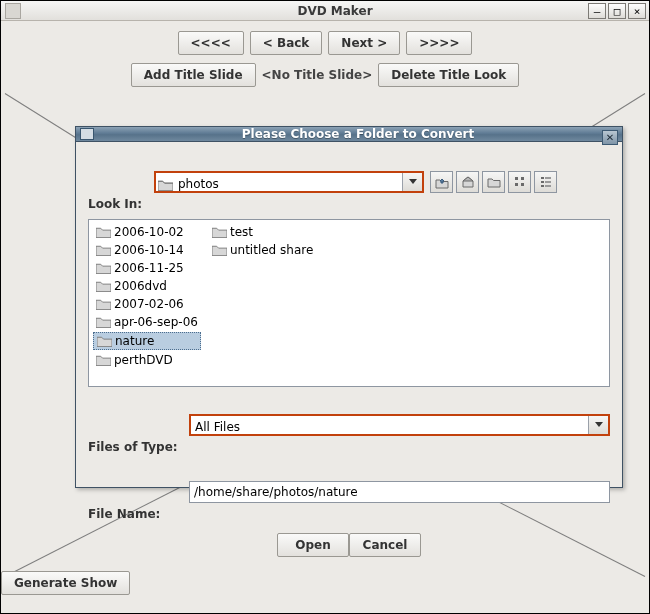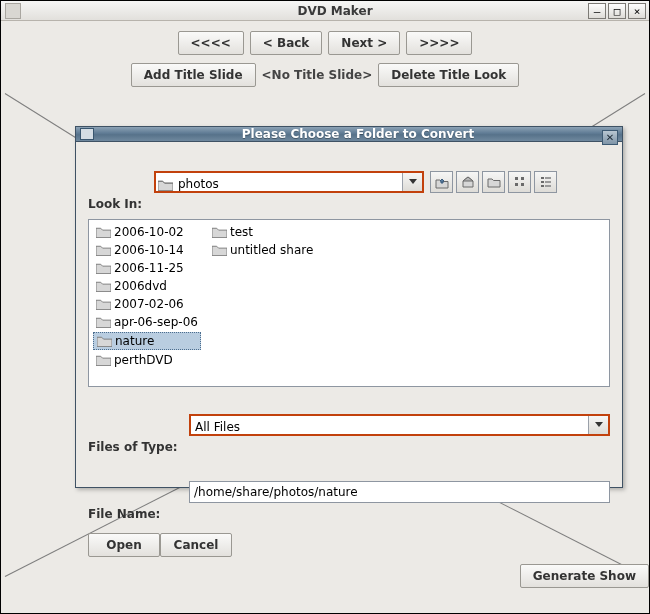--- a/index.html
+++ b/index.html
@@ -68,22 +68,22 @@
   .top-buttons {
     display:flex;justify-content:center;gap:6px;
     padding-top: 10px;
   }
   .mid-buttons {
     display:flex;justify-content:center;align-items:center;gap:6px;
     padding-top: 8px;
   }
   .bottom-buttons {
     position:absolute;
-    bottom:23px;left:0;right:0;
-    display:flex;justify-content:flex-end;
+    bottom:16px;left:0;right:0;
+    display:flex;justify-content:flex-start;
   }
   .btn {
     border:1px solid #9a9892;
     background: linear-gradient(#fafaf9,#e3e1dd);
     color:#333;
     padding: 4px 12px;
     font-size:12px;
     font-weight:bold;
     border-radius:2px;
     cursor:pointer;
@@ -146,21 +146,21 @@
     padding:4px;display:flex;flex-direction:column;flex-wrap:wrap;align-content:flex-start;
     gap:2px 8px;
   }
   .fentry{display:flex;align-items:center;gap:3px;padding:1px 3px;cursor:pointer;white-space:nowrap;}
   .fentry.selected{background:#b9cde0;border:1px dotted #4b6d8e;}
   .folder-glyph{width:15px;height:12px;flex-shrink:0;}
   .textfield{
     flex:1;border:1px solid #8e96a1;background:#fff;height:22px;padding:0 4px;
     font-family:inherit;font-size:12px;
   }
-  .dlg-actions{display:flex;justify-content:flex-start;padding-top:4px;}
+  .dlg-actions{display:flex;justify-content:center;padding-top:4px;}
 
   svg.folder-svg{width:15px;height:12px;display:block;}
   .tri-down{width:0;height:0;border-left:4px solid transparent;border-right:4px solid transparent;border-top:5px solid #333;}
   .label-col{width:95px;}
 </style>
 </head>
 <body>
 
 <div class="outer-window">
   <div class="outer-titlebar">

